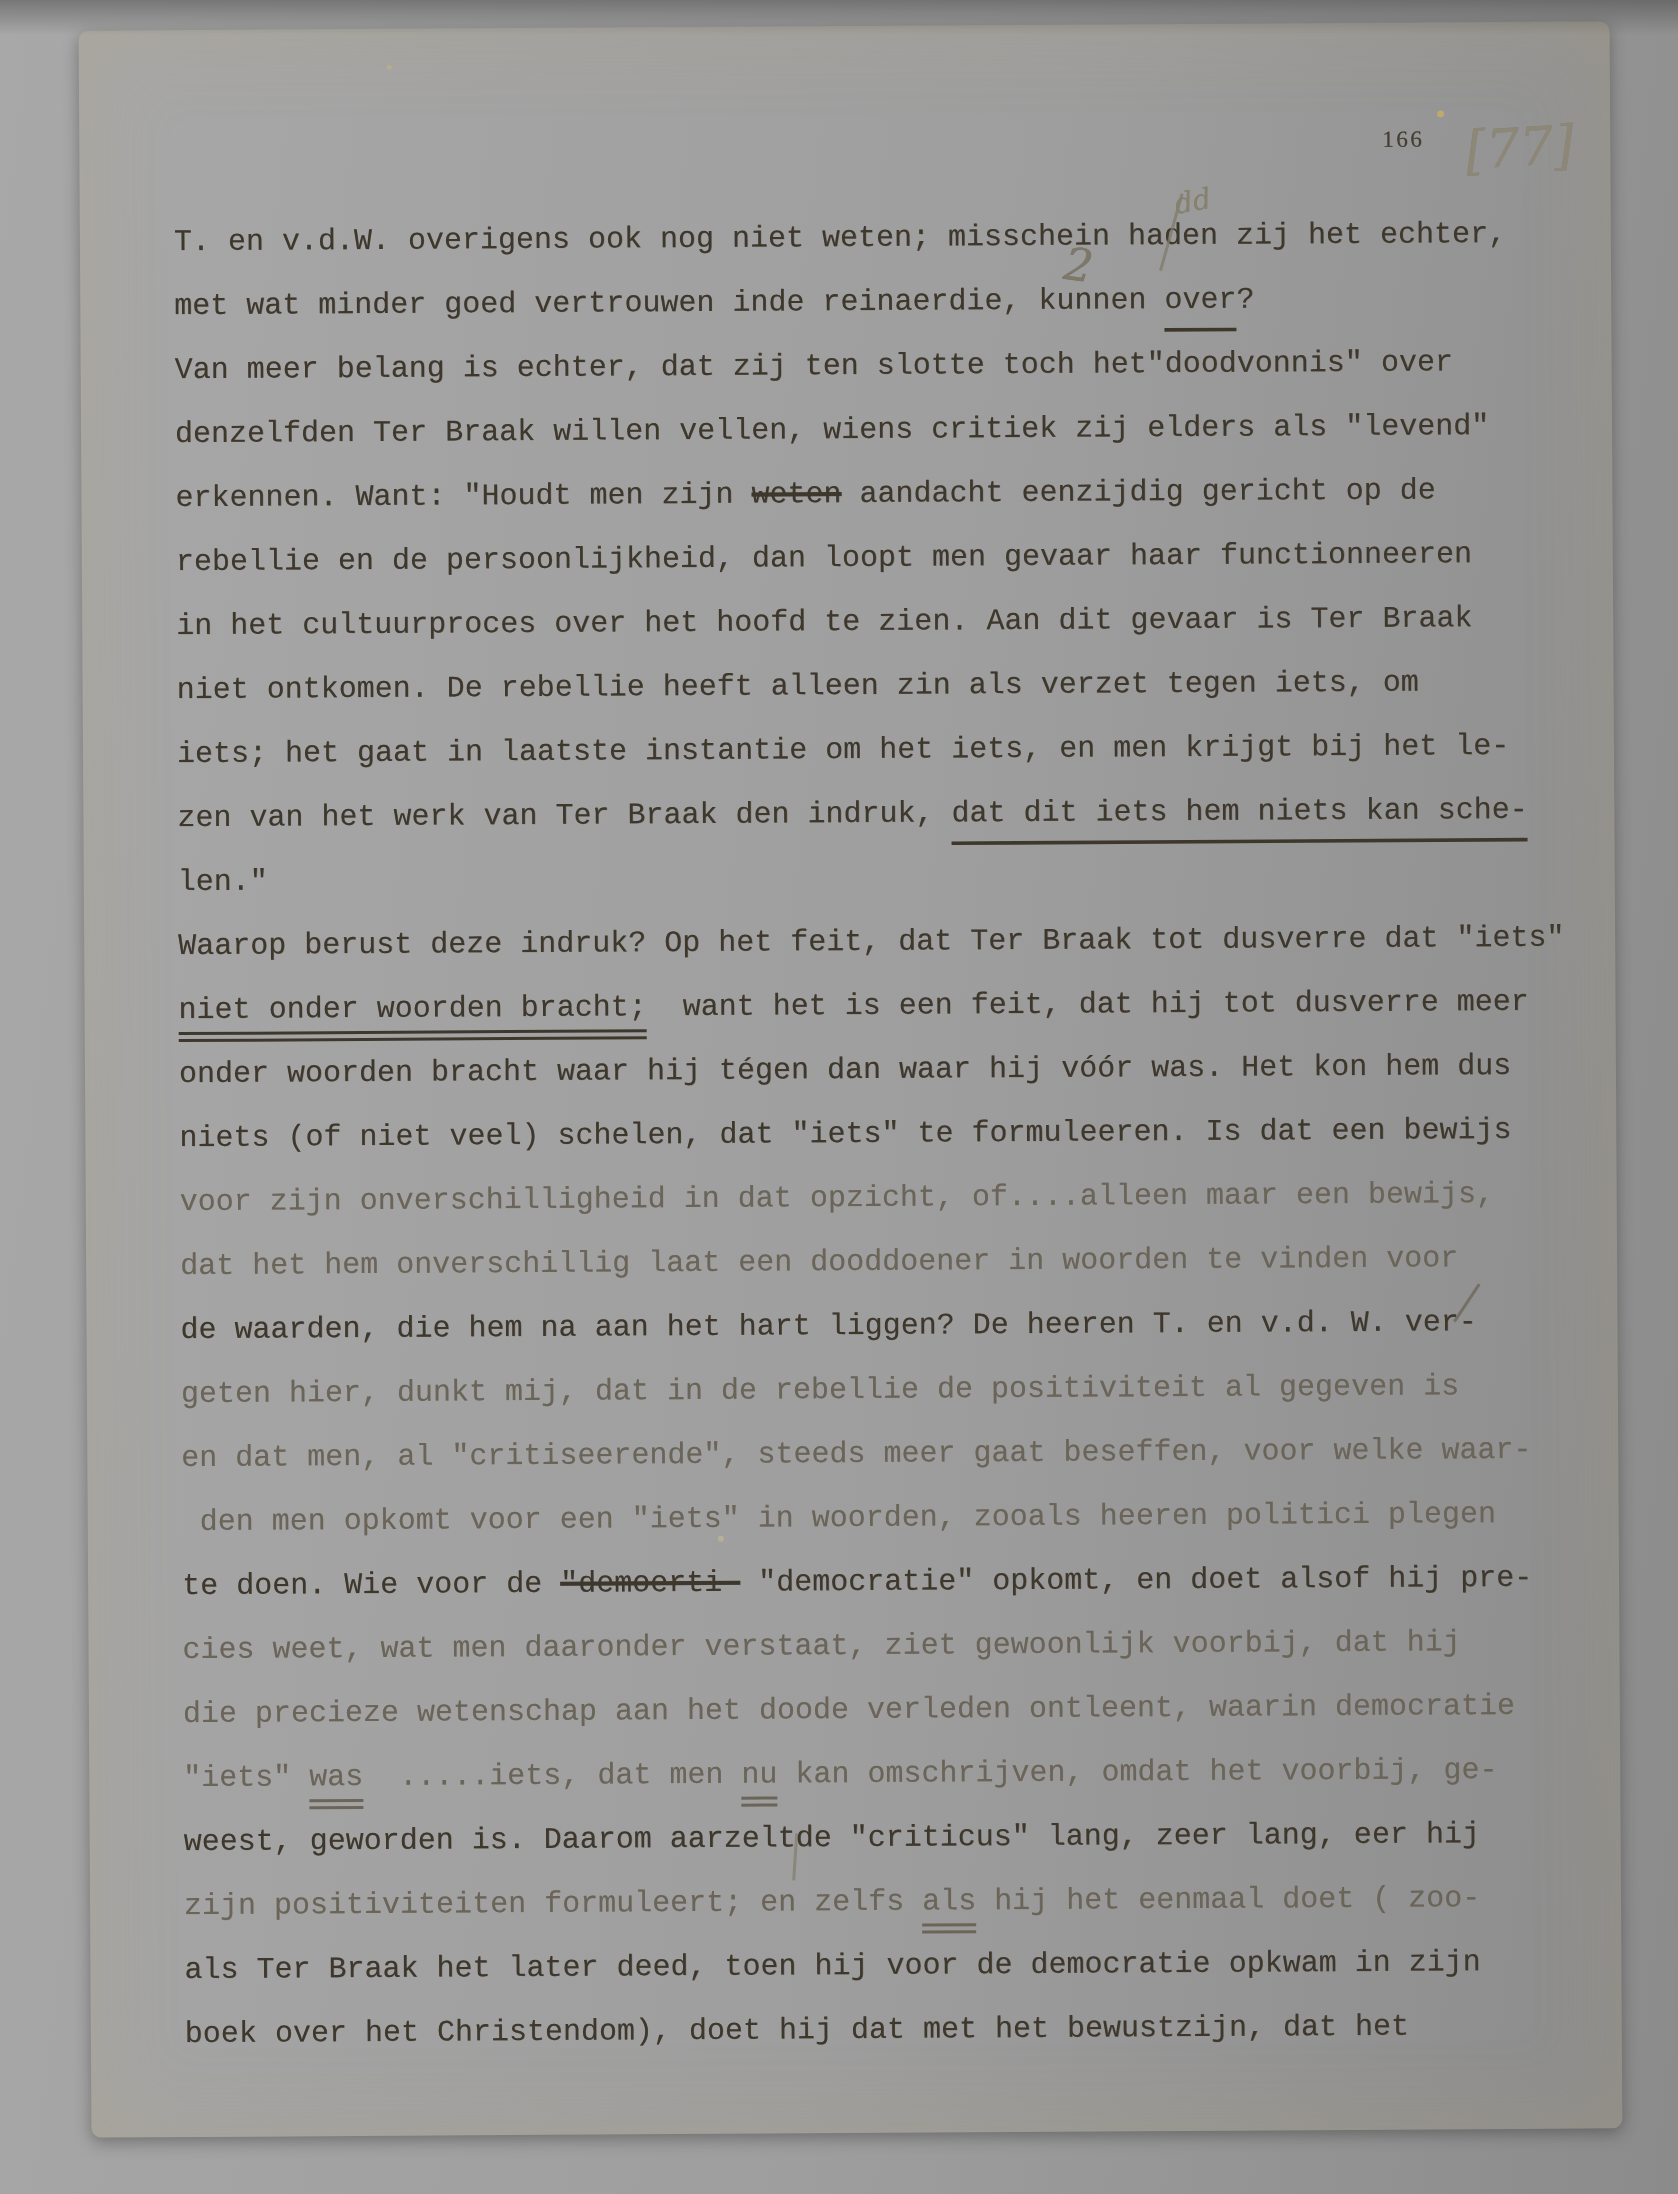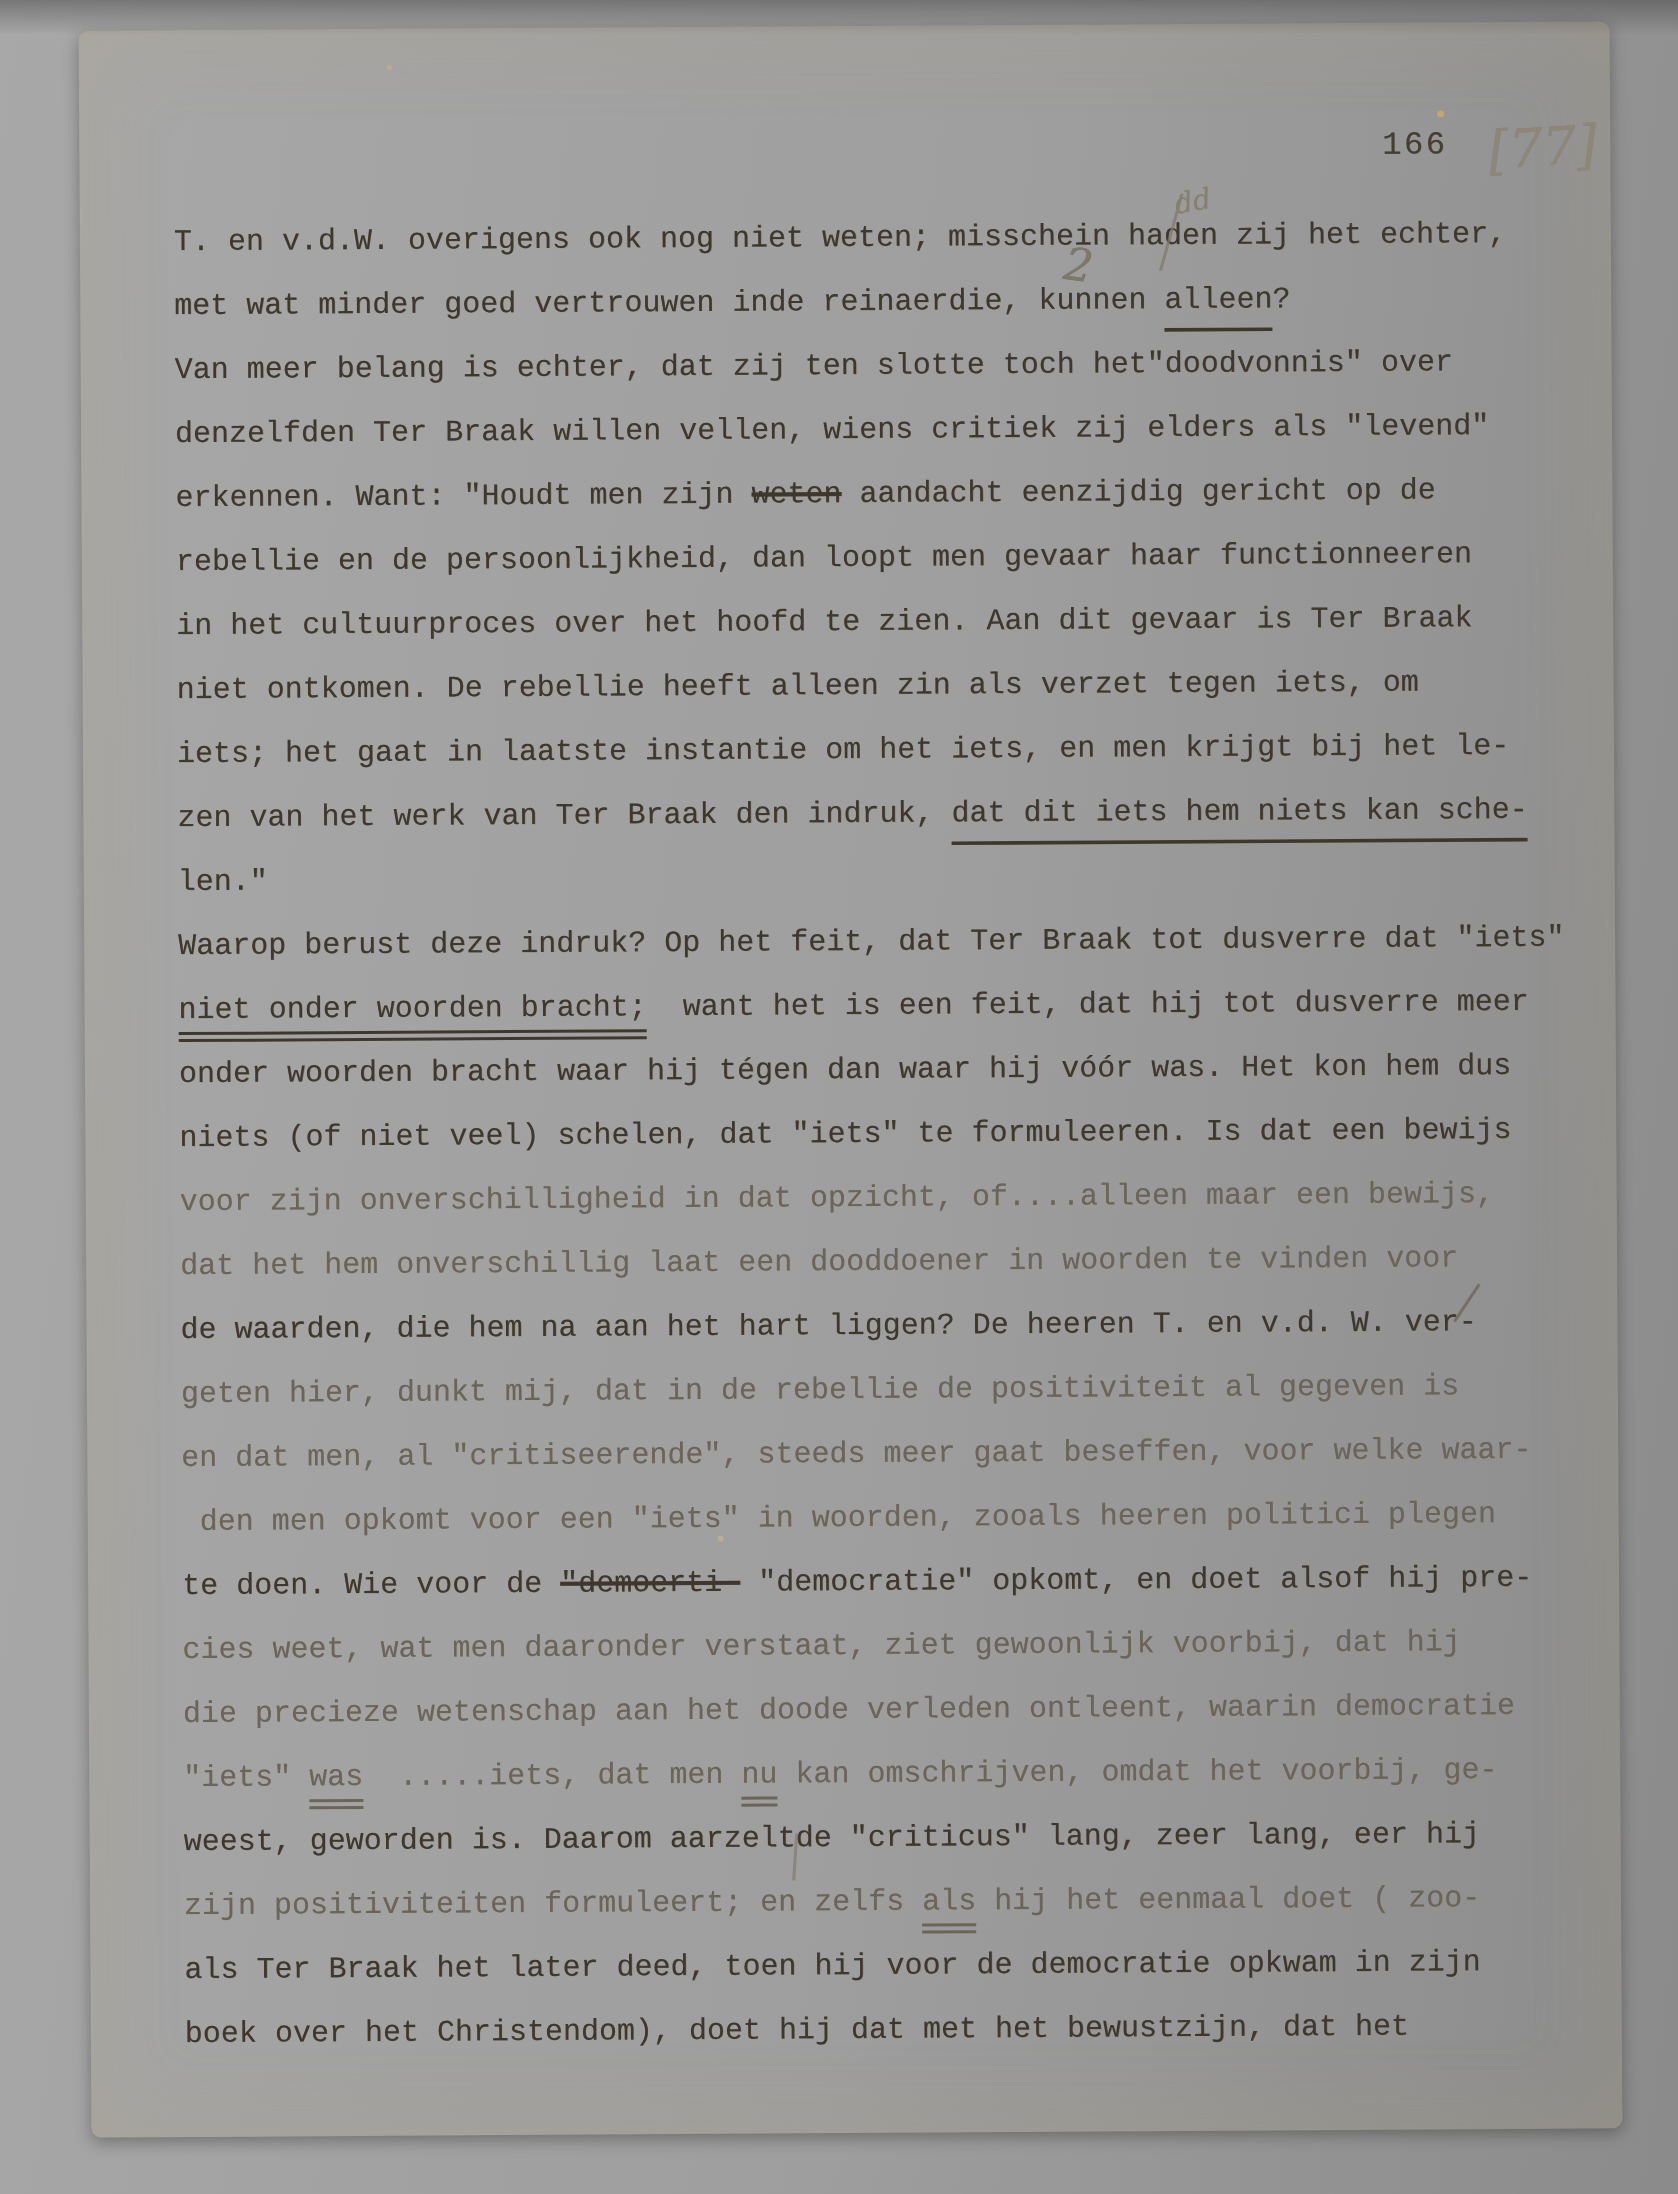--- a/index.html
+++ b/index.html
@@ -25,22 +25,23 @@
   .speck{position:absolute;border-radius:50%;}
   .speck1{left:1358px;top:88px;width:7.4px;height:7.4px;background:#c9ae62;opacity:.8;}
   .speck2{left:308px;top:36px;width:5px;height:5px;background:#c5b284;opacity:.6;}
   .speck3{left:630px;top:1509px;width:5.6px;height:5.6px;background:#cdbd93;opacity:.5;}
 
   .pagehead{
     position:absolute;left:1303px;top:104px;
     display:flex;align-items:flex-start;gap:41px;
   }
   .typed-num{
-    font-size:32px;color:#453e33;letter-spacing:2.5px;
+    font-size:23px;color:#453e33;letter-spacing:2.5px;
     text-shadow:0.4px 0.2px 0 rgba(50,44,36,.45);
+    font-family:Liberation Serif, serif;
   }
   .pencil-num{
     font-family:"DejaVu Serif","Liberation Serif",serif;
     font-style:italic;font-size:53px;line-height:43px;
     color:#8d8778;transform:rotate(-3deg);
     text-shadow:0 0 0.6px rgba(120,112,95,.6);
   }
 
   .typed{
     position:absolute;left:94px;top:180px;width:1424px;
@@ -110,21 +111,21 @@
     <div class="speck speck2"></div>
     <div class="speck speck3"></div>
 
     <div class="pagehead">
       <span class="typed-num">166</span>
       <span class="pencil-num">[77]</span>
     </div>
 
     <div class="typed" id="typed-text">
         <div class="line"><span class="seg">T. en v.d.W. overigens ook nog niet weten; missche</span><span class="seg squiggle"></span><span class="seg">in </span><span class="seg pencil-dd" data-note="dd">haden</span><span class="seg"> zij het echter,</span></div>
-        <div class="line"><span class="seg">met wat minder goed vertrouwen inde reinaerdie, kunnen </span><span class="seg u">alleen</span><span class="seg">?</span></div>
+        <div class="line"><span class="seg">met wat minder goed vertrouwen inde reinaerdie, kunnen </span><span class="seg u">over</span><span class="seg">?</span></div>
         <div class="line"><span class="seg">Van meer belang is echter, dat zij ten slotte toch het"doodvonnis" over</span></div>
         <div class="line"><span class="seg">denzelfden Ter Braak willen vellen, wiens critiek zij elders als "levend"</span></div>
         <div class="line"><span class="seg">erkennen. Want: "Houdt men zijn </span><span class="seg strike">weten</span><span class="seg"> aandacht eenzijdig gericht op de</span></div>
         <div class="line"><span class="seg">rebellie en de persoonlijkheid, dan loopt men gevaar haar functionneeren</span></div>
         <div class="line"><span class="seg">in het cultuurproces over het hoofd te zien. Aan dit gevaar is Ter Braak</span></div>
         <div class="line"><span class="seg">niet ontkomen. De rebellie heeft alleen zin als verzet tegen iets, om</span></div>
         <div class="line"><span class="seg">iets; het gaat in laatste instantie om het iets, en men krijgt bij het le-</span></div>
         <div class="line"><span class="seg">zen van het werk van Ter Braak den indruk, </span><span class="seg u">dat dit iets hem niets kan sche-</span></div>
         <div class="line"><span class="seg">len."</span></div>
         <div class="line"><span class="seg">Waarop berust deze indruk? Op het feit, dat Ter Braak tot dusverre dat "iets"</span></div>

